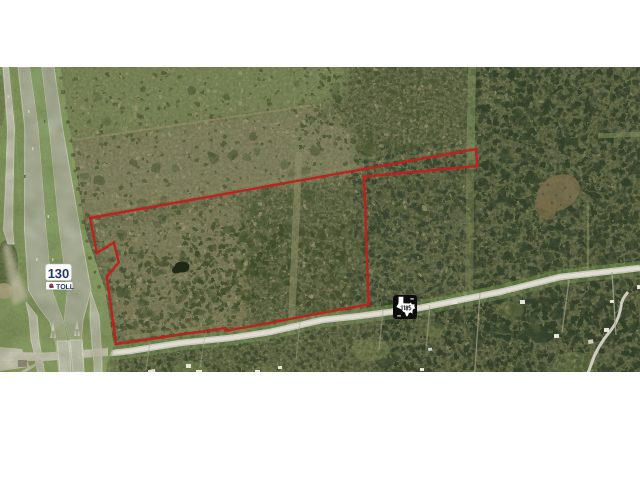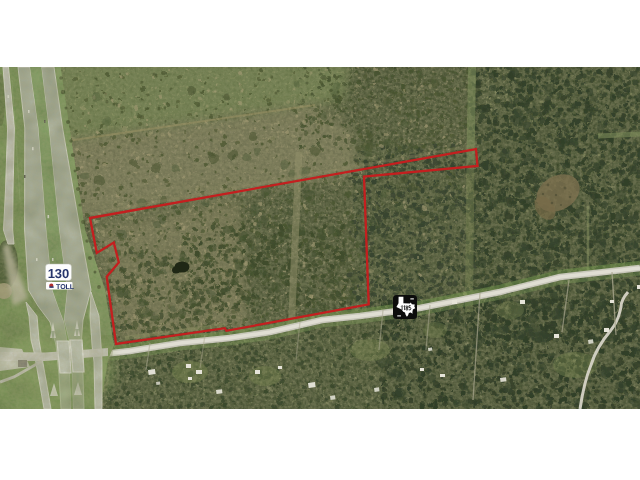--- a/index.html
+++ b/index.html
@@ -1,16 +1,16 @@
 <!DOCTYPE html>
 <html><head><meta charset="utf-8">
 <style>
 html,body{margin:0;padding:0;background:#ffffff;font-family:"Liberation Sans",sans-serif;}
 text{text-rendering:geometricPrecision;-webkit-font-smoothing:antialiased;}
-#c{position:relative;width:640px;height:480px;overflow:hidden;background:#fff;}
+#c{position:relative;width:640px;height:372px;overflow:hidden;background:#fff;}
 </style></head>
 <body>
 
 <div id="c">
 <svg width="640" height="480" viewBox="0 0 640 480">
 <defs>
 <filter id="coarse" x="0%" y="0%" width="100%" height="100%">
   <feTurbulence type="fractalNoise" baseFrequency="0.045 0.05" numOctaves="2" seed="4" result="n"></feTurbulence>
   <feColorMatrix in="n" type="matrix" values="0 0 0 0 0  0 0 0 0 0  0 0 0 0 0  0.9 0.9 0 -0.55 0" result="a"></feColorMatrix>
   <feFlood flood-color="#4c5531" result="f"></feFlood>

